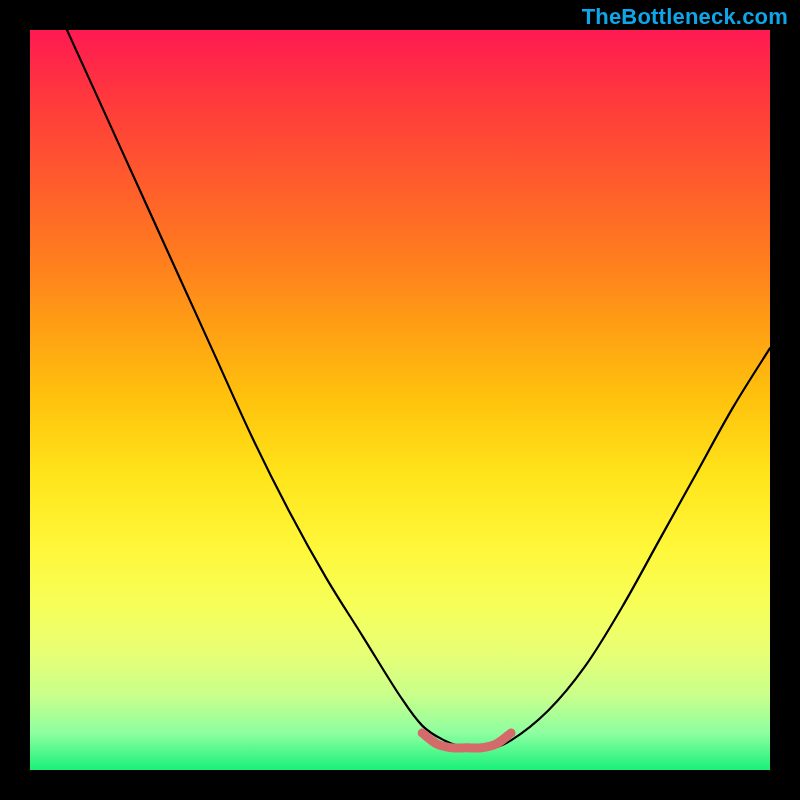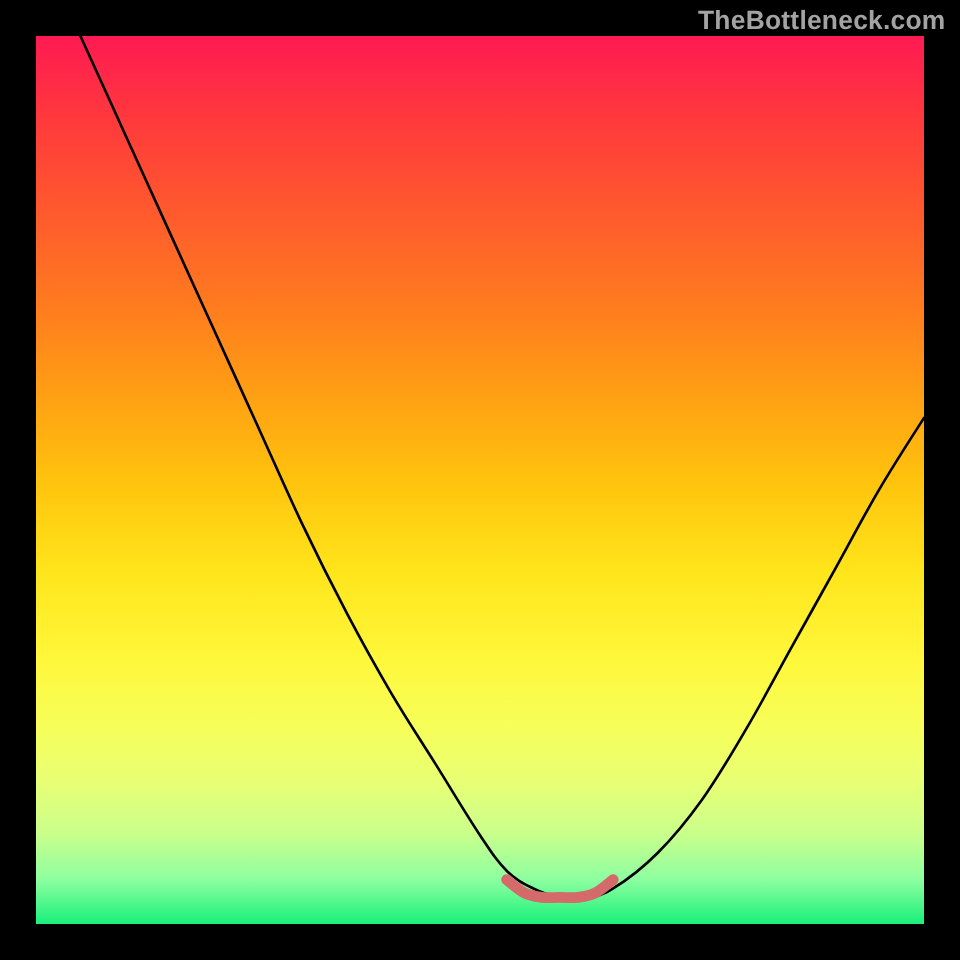--- a/index.html
+++ b/index.html
@@ -36,21 +36,21 @@
       #e8ff74 84%,
       #c8ff8c 90%,
       #8dffa0 95%,
       #19f07a 100%
     );
   }
   .watermark {
     position: absolute;
     top: 4px;
     right: 12px;
-    color: #a3a3a3;
+    color: #0ea5e9;
     font-size: 22px;
     font-weight: 600;
     letter-spacing: 0.2px;
     font-family: Arial, Helvetica, sans-serif;
   }
   svg.curve {
     position: absolute;
     left: 0;
     top: 0;
     width: 740px;

